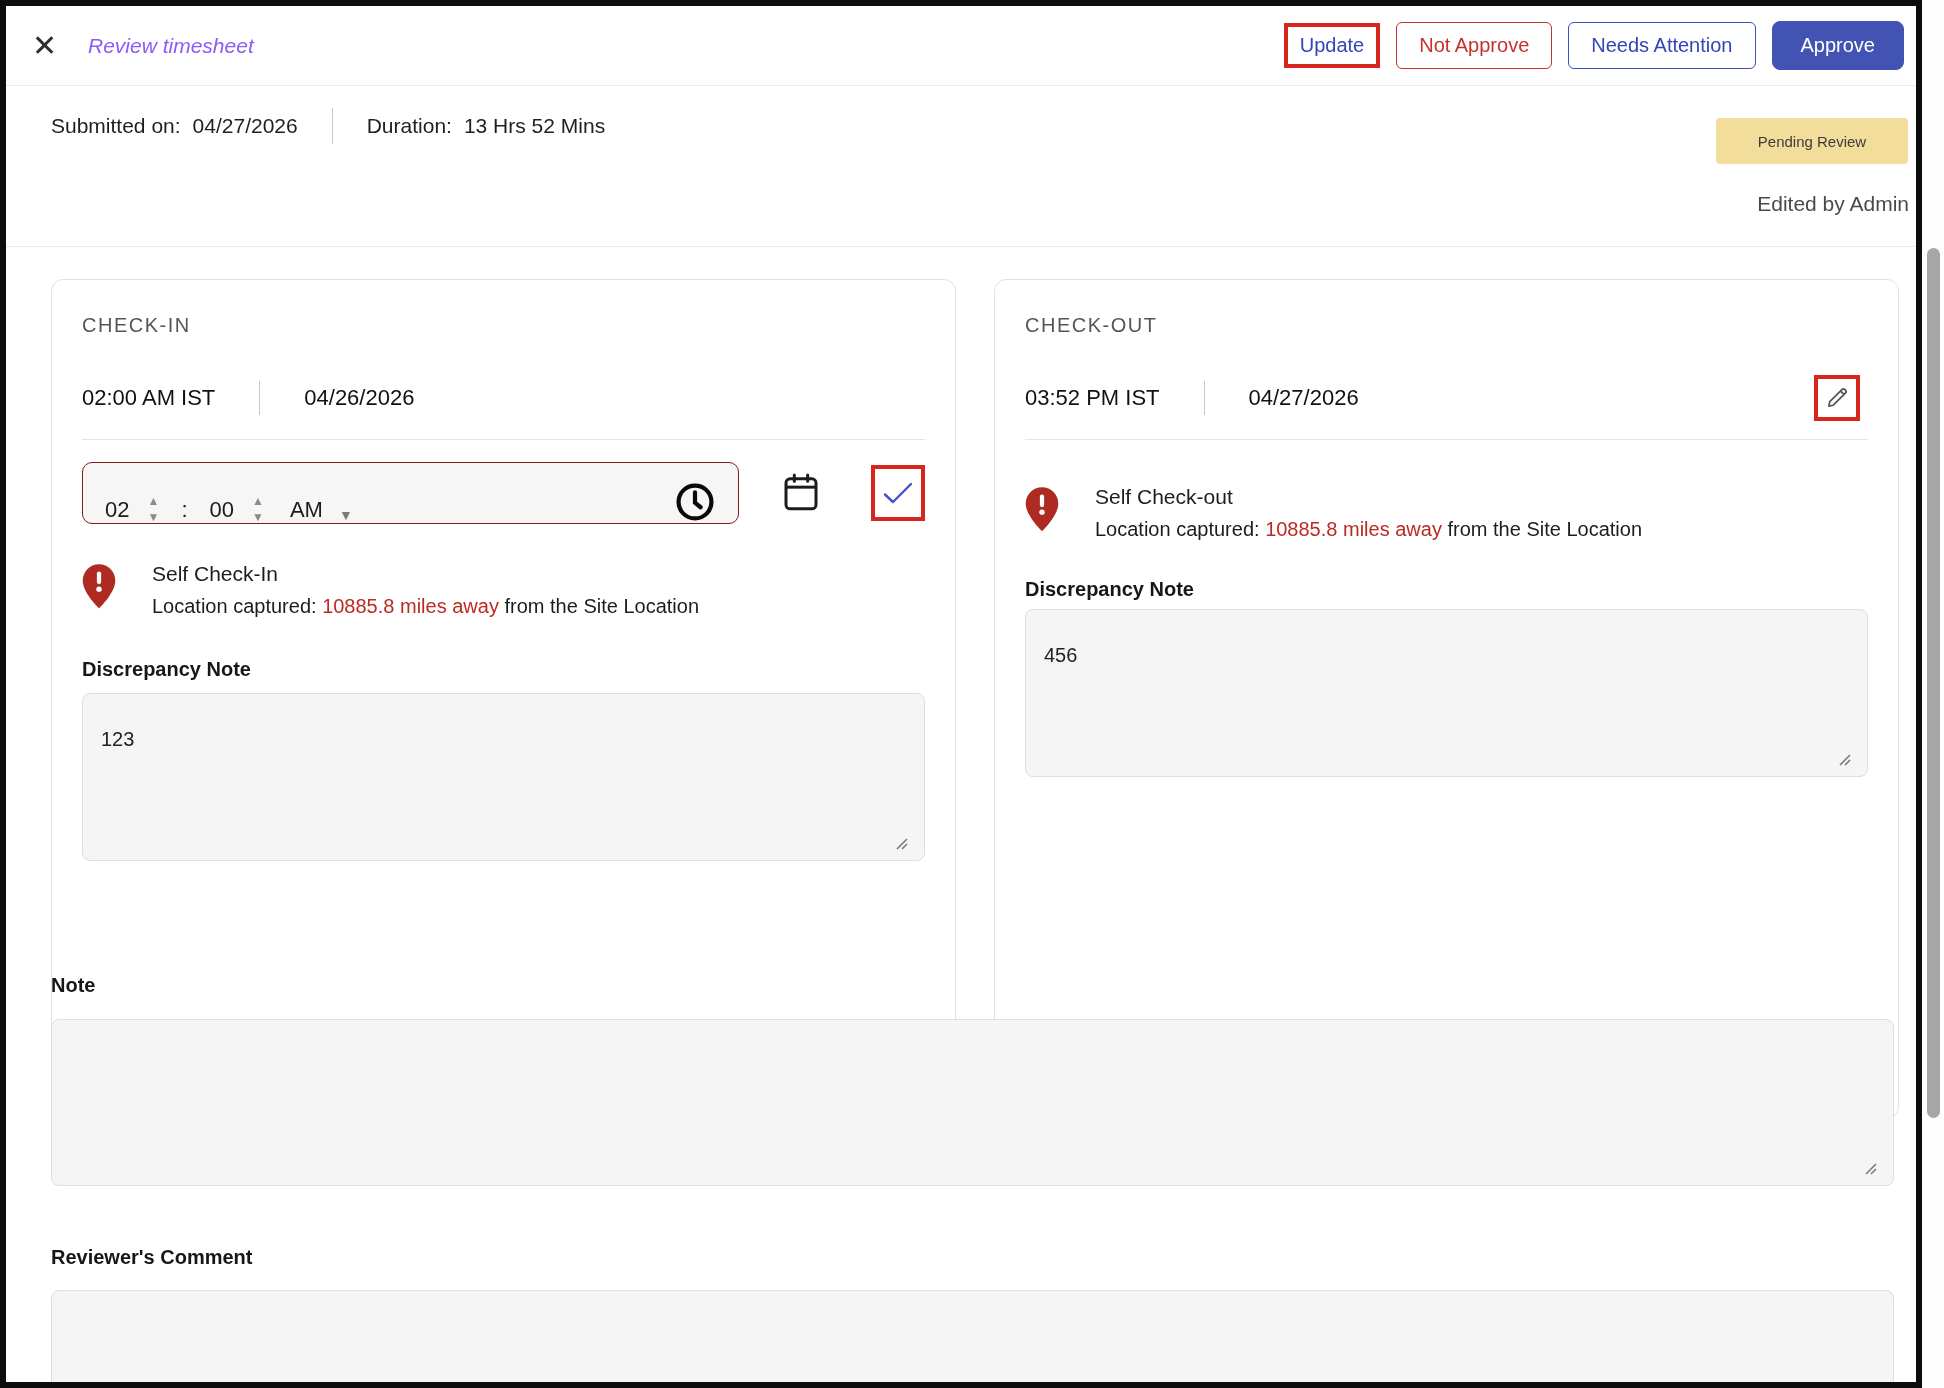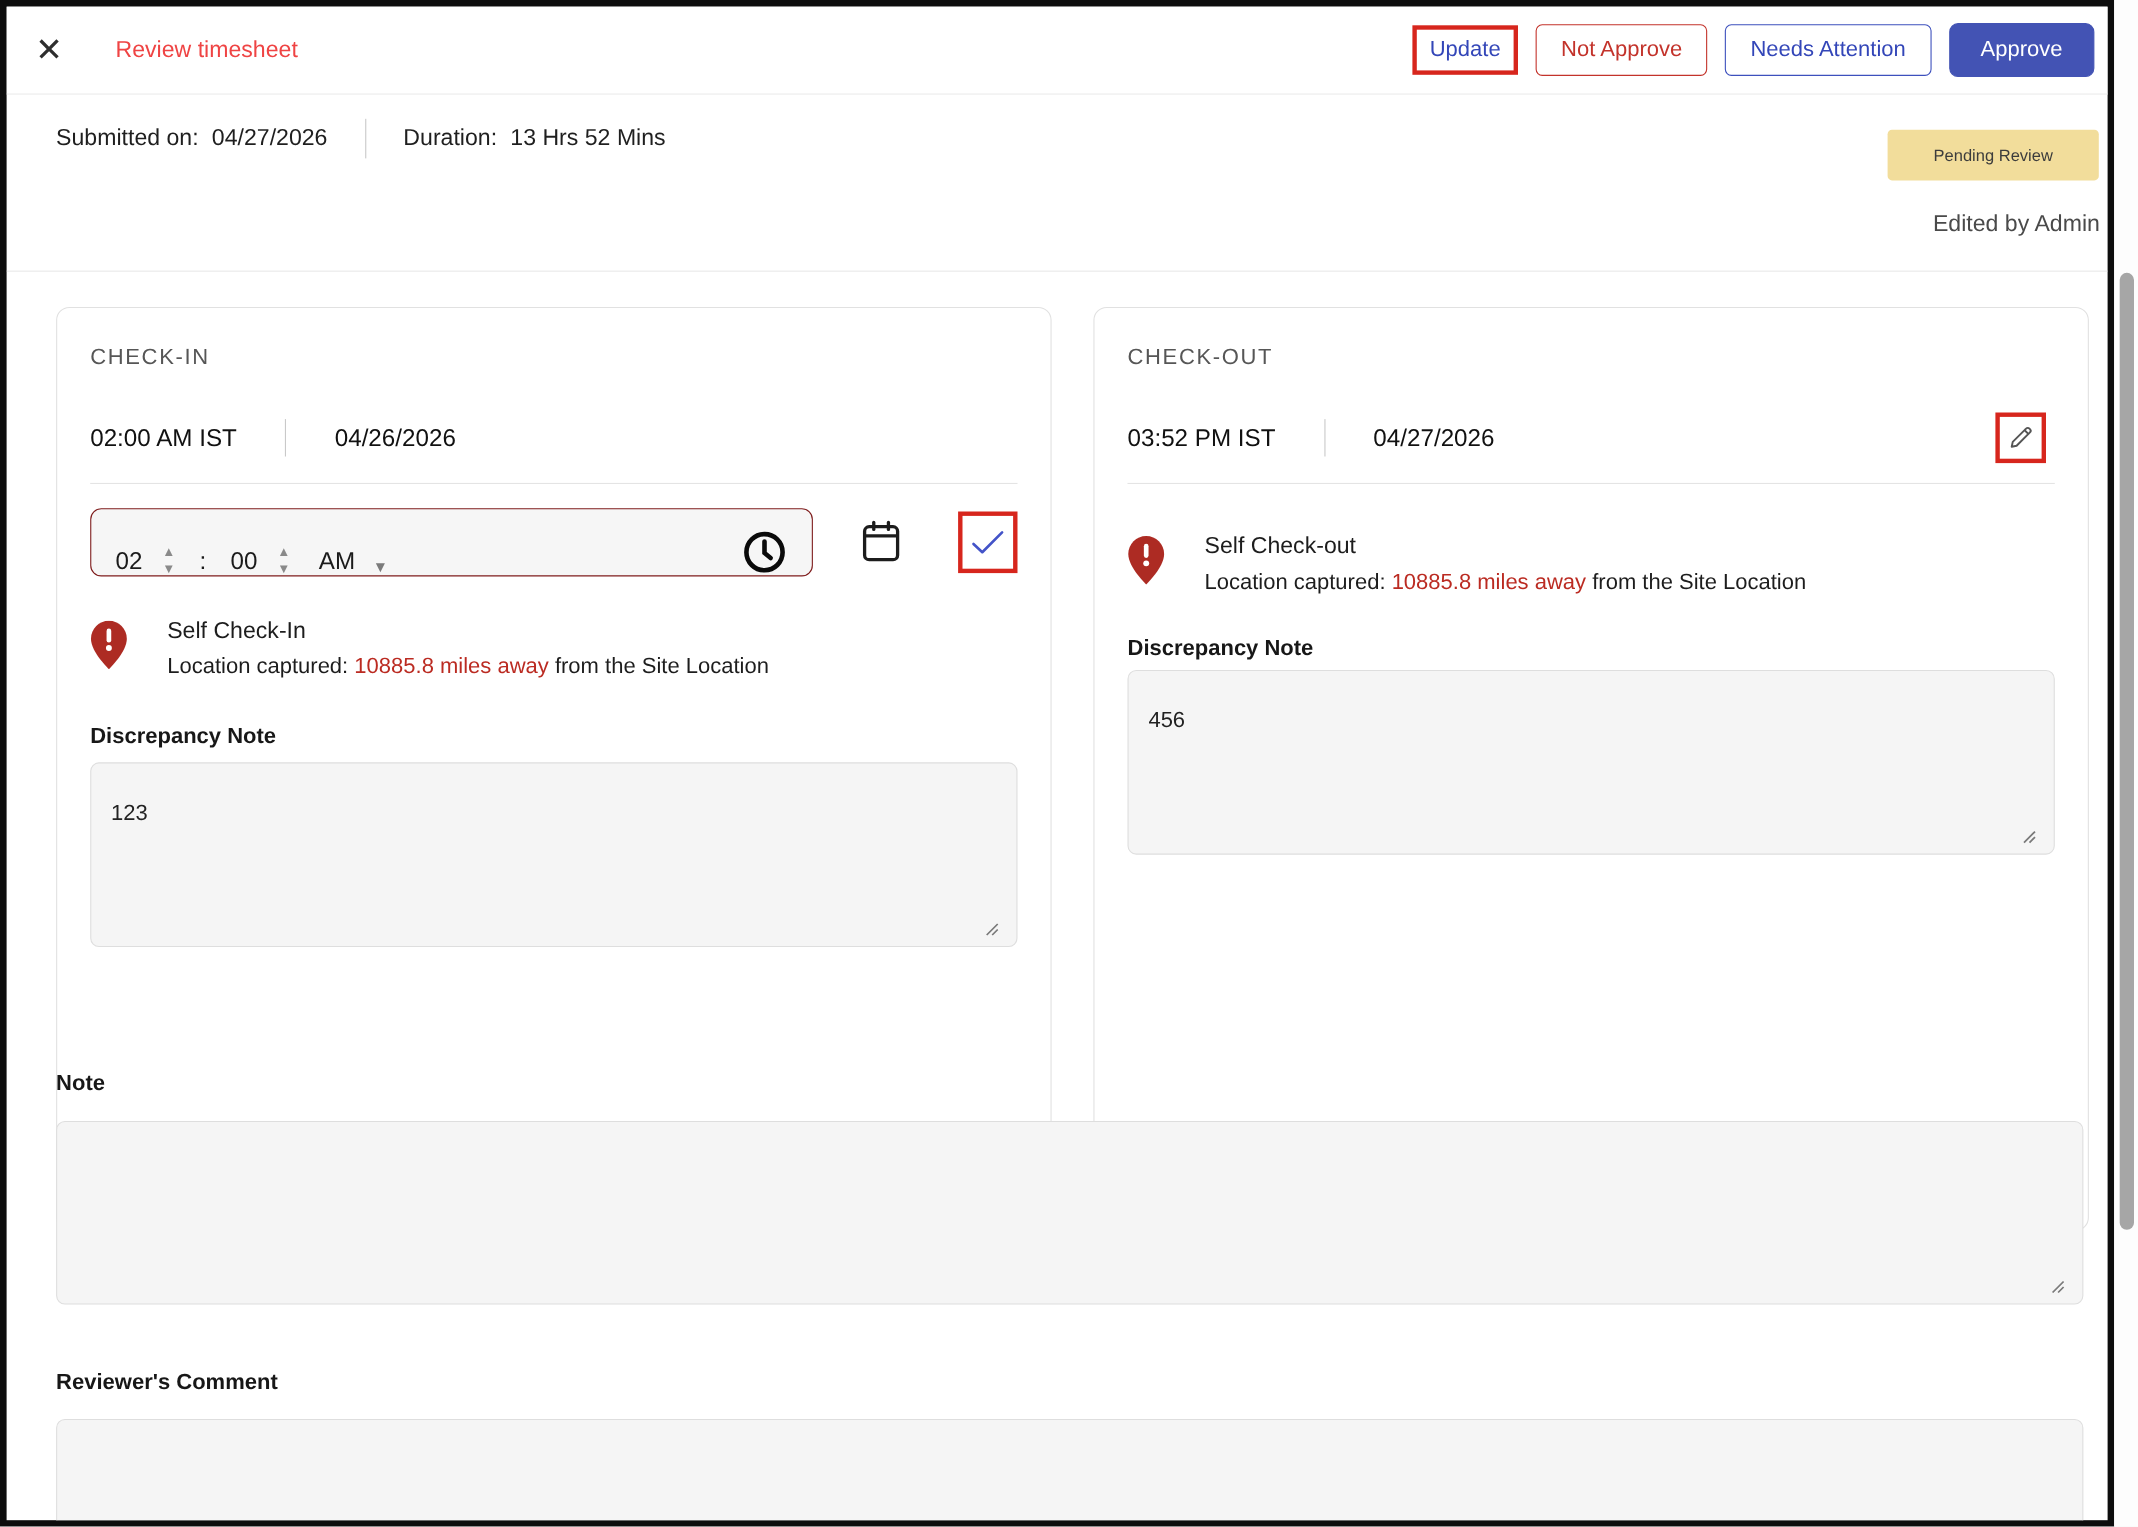--- a/index.html
+++ b/index.html
@@ -10,21 +10,21 @@
   .frame { position:absolute; top:0; left:0; width:1922px; height:1388px;
            border:6px solid #0d0d0d; background:#fff; overflow:hidden; }
   .scroll-gutter { position:absolute; top:0; right:0; width:22px; height:100%; background:#fdfdfd; }
   .scroll-thumb { position:absolute; top:248px; right:4px; width:13px; height:870px;
                   background:#a6a6a6; border-radius:7px; }
 
   
   .header { position:absolute; top:0; left:0; right:0; height:80px; background:#fff;
             border-bottom:1px solid #ececec; display:flex; align-items:center; padding:0 12px 0 26px; }
   .close-btn { font-size:30px; color:#2e2e2e; width:44px; cursor:pointer; line-height:1; }
-  .header-title { font-size:21px; color:#ef4444; margin-left:29px; }
+  .header-title { font-size:21px; color:#8b5cf6; margin-left:12px;font-style:italic; }
   .header-actions { margin-left:auto; display:flex; align-items:center; gap:16px; }
   .btn { font-size:20px; border-radius:6px; padding:11px 22px; background:#fff; cursor:pointer;
          font-family:inherit; white-space:nowrap; }
   .annotate { border:4px solid #d7261d; }
   .annotate-update { padding:7px 12px; }
   .btn-text-update { font-size:20px; color:#3346b8; background:none; border:none; cursor:pointer; font-family:inherit; }
   .btn-not-approve { color:#c3332b; border:1px solid #c3332b; }
   .btn-needs-attention { color:#3346b8; border:1px solid #3d50bd; }
   .btn-approve { color:#fff; background:#4353b4; border:1px solid #4353b4; border-radius:8px; padding:12px 28px; }
 

